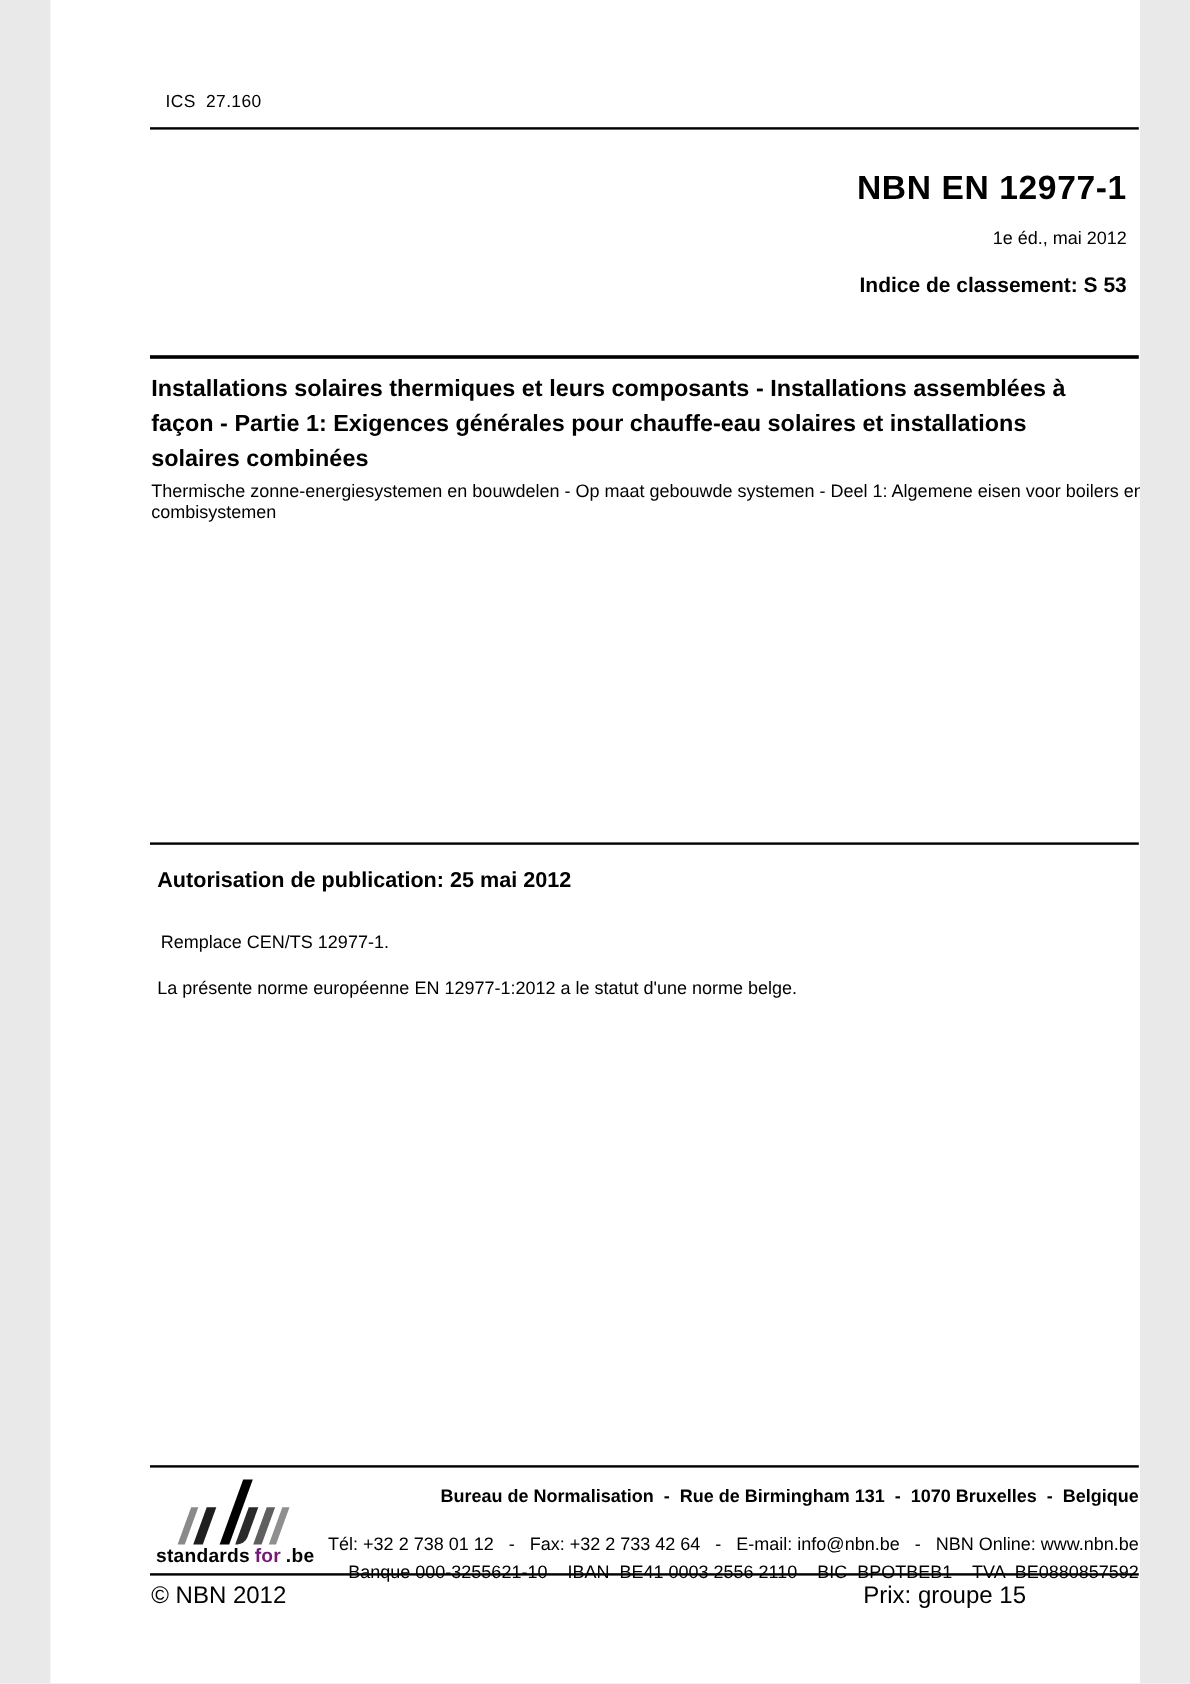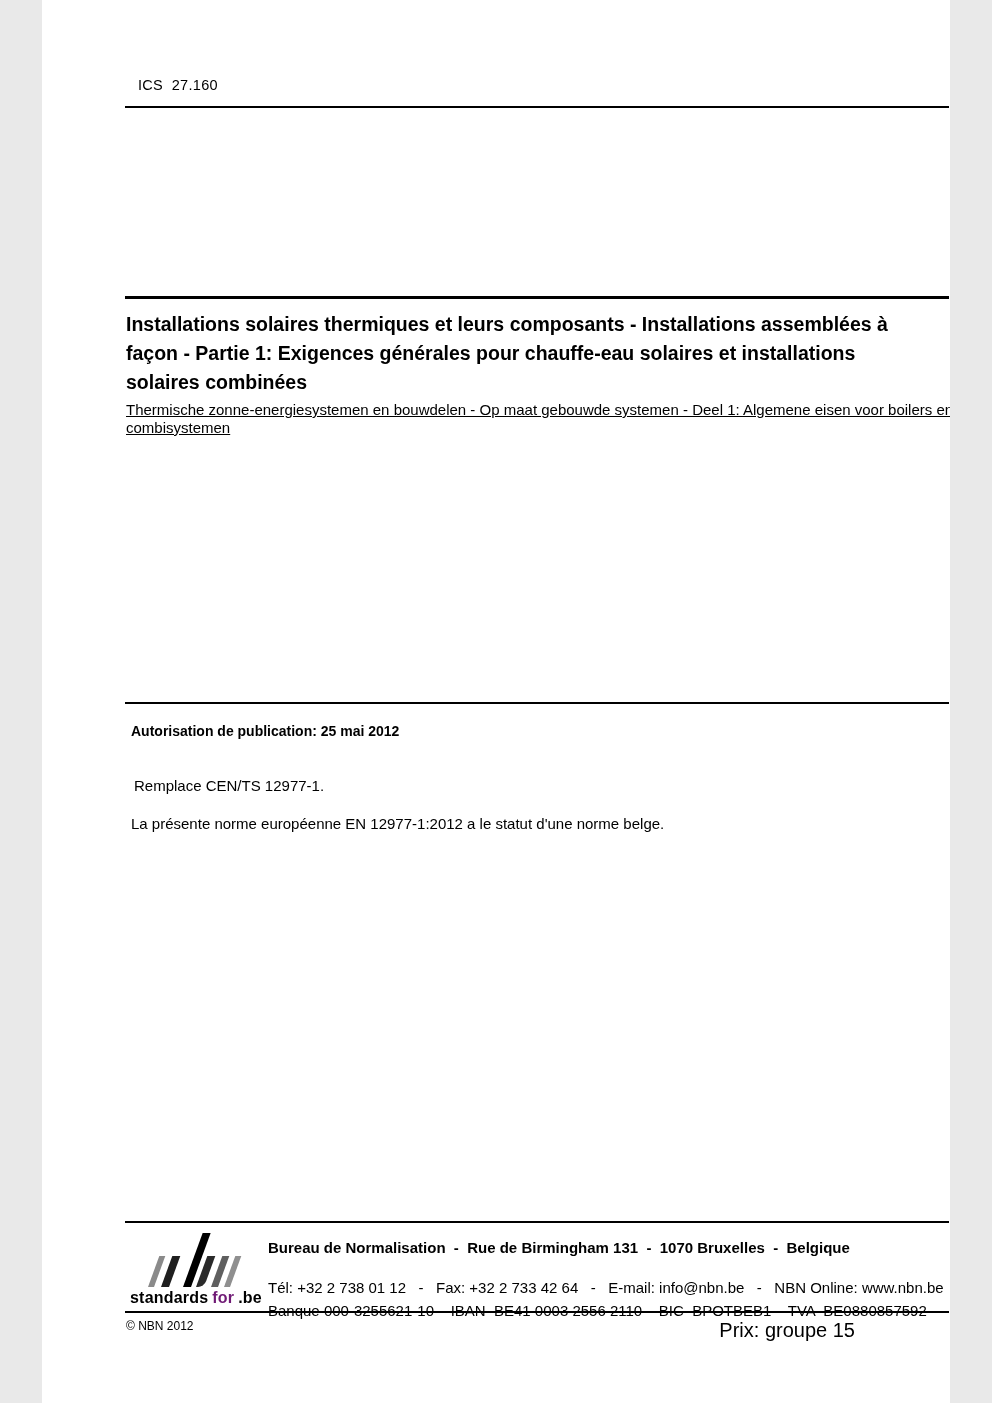--- a/index.html
+++ b/index.html
@@ -35,26 +35,26 @@
   .std-num { font-size: 28px; font-weight: bold; line-height: 34px; letter-spacing: 0.5px; }
   .edition { font-size: 15px; line-height: 18px; margin-top: 16px; }
   .classement { font-size: 17.5px; font-weight: bold; line-height: 20px; margin-top: 19px; }
 
   
   .rule-title { left: 83px; top: 296px; width: 824px; height: 3px; }
   .title-fr {
     left: 84px; top: 310px; width: 800px;
     font-size: 19.5px; font-weight: bold; line-height: 29px;
   }
-  .title-nl { left: 84px; top: 401px; width: 832px; font-size: 15px; line-height: 17.5px; text-decoration: underline; }
+  .title-nl { left: 84px; top: 401px; width: 832px; font-size: 15px; line-height: 17.5px; }
   .title-en { left: 84px; top: 448px; width: 840px; font-size: 15px; line-height: 17.5px; }
 
   
   .rule-auth { left: 83px; top: 702px; width: 824px; height: 2px; }
-  .auth-line { left: 89px; top: 723px; font-size: 14px; font-weight: bold; }
+  .auth-line { left: 89px; top: 723px; font-size: 18px; font-weight: bold; }
   .replaces-line { left: 92px; top: 777px; font-size: 15px; }
   .status-line { left: 89px; top: 815px; font-size: 15px; }
   .versions-line { left: 89px; top: 852px; font-size: 15px; }
 
   
   .rule-foot-top { left: 83px; top: 1221px; width: 824px; height: 2px; }
 
   .logo-mark { left: 98px; top: 1233px; width: 112px; height: 54px; }
   .logo-stroke {
     position: absolute; bottom: 0;
@@ -64,38 +64,43 @@
   .ls1 { left: 8px;  width: 6px; height: 31px; background: #8a8a8a; }
   .ls2 { left: 21px; width: 8px; height: 31px; background: #1f1f1f; }
   .ls3 { left: 43px; width: 8px; height: 54px; background: #000000; }
   .ls4 { left: 56px; width: 8px; height: 31px; background: #2a2a2a; border-bottom-right-radius: 6px; }
   .ls5 { left: 71px; width: 7px; height: 31px; background: #5f5f5f; }
   .ls6 { left: 84px; width: 6px; height: 31px; background: #8f8f8f; }
 
   .logo-tagline { left: 88px; top: 1289px; font-size: 16px; font-weight: bold; letter-spacing: 0.2px; }
   .logo-tagline .gray { color: #701a75; margin: 0 4px; }
 
-  .addr-block { left: 226px; top: 1239px; width: 700px; }
+  .addr-block { left: 207px; top: 1239px; width: 700px; text-align: right; }
   .addr-l1 { font-size: 15px; font-weight: bold; line-height: 18px; }
   .addr-l2 { font-size: 15px; line-height: 18px; margin-top: 22px; }
   .addr-l3 { font-size: 15px; line-height: 18px; margin-top: 5px; }
 
   .rule-foot-bottom { left: 83px; top: 1311px; width: 824px; height: 2px; }
-  .copyright { left: 84px; top: 1319px; font-size: 12px; }
+  .copyright { left: 84px; top: 1319px; font-size: 20px; }
   .price { right: 95px; top: 1319px; font-size: 20px; }
 </style>
 </head>
 <body>
 
 <div class="page">
 
   <div class="abs txt ics">ICS  27.160</div>
   <div class="rule rule-top"></div>
 
 
+  <div class="abs head-right">
+    <div class="txt std-num">NBN EN 12977-1</div>
+    <div class="txt edition">1e éd., mai 2012</div>
+    <div class="txt classement">Indice de classement: S 53</div>
+  </div>
 
   <div class="rule rule-title"></div>
   <div class="abs txt title-fr">Installations solaires thermiques et leurs composants - Installations assemblées à façon - Partie 1: Exigences générales pour chauffe-eau solaires et installations solaires combinées</div>
   <div class="abs txt title-nl">Thermische zonne-energiesystemen en bouwdelen - Op maat gebouwde systemen - Deel 1: Algemene eisen voor boilers en combisystemen</div>
 
   <div class="rule rule-auth"></div>
   <div class="abs txt auth-line">Autorisation de publication: 25 mai 2012</div>
   <div class="abs txt replaces-line">Remplace CEN/TS 12977-1.</div>
   <div class="abs txt status-line">La présente norme européenne EN 12977-1:2012 a le statut d'une norme belge.</div>
 

